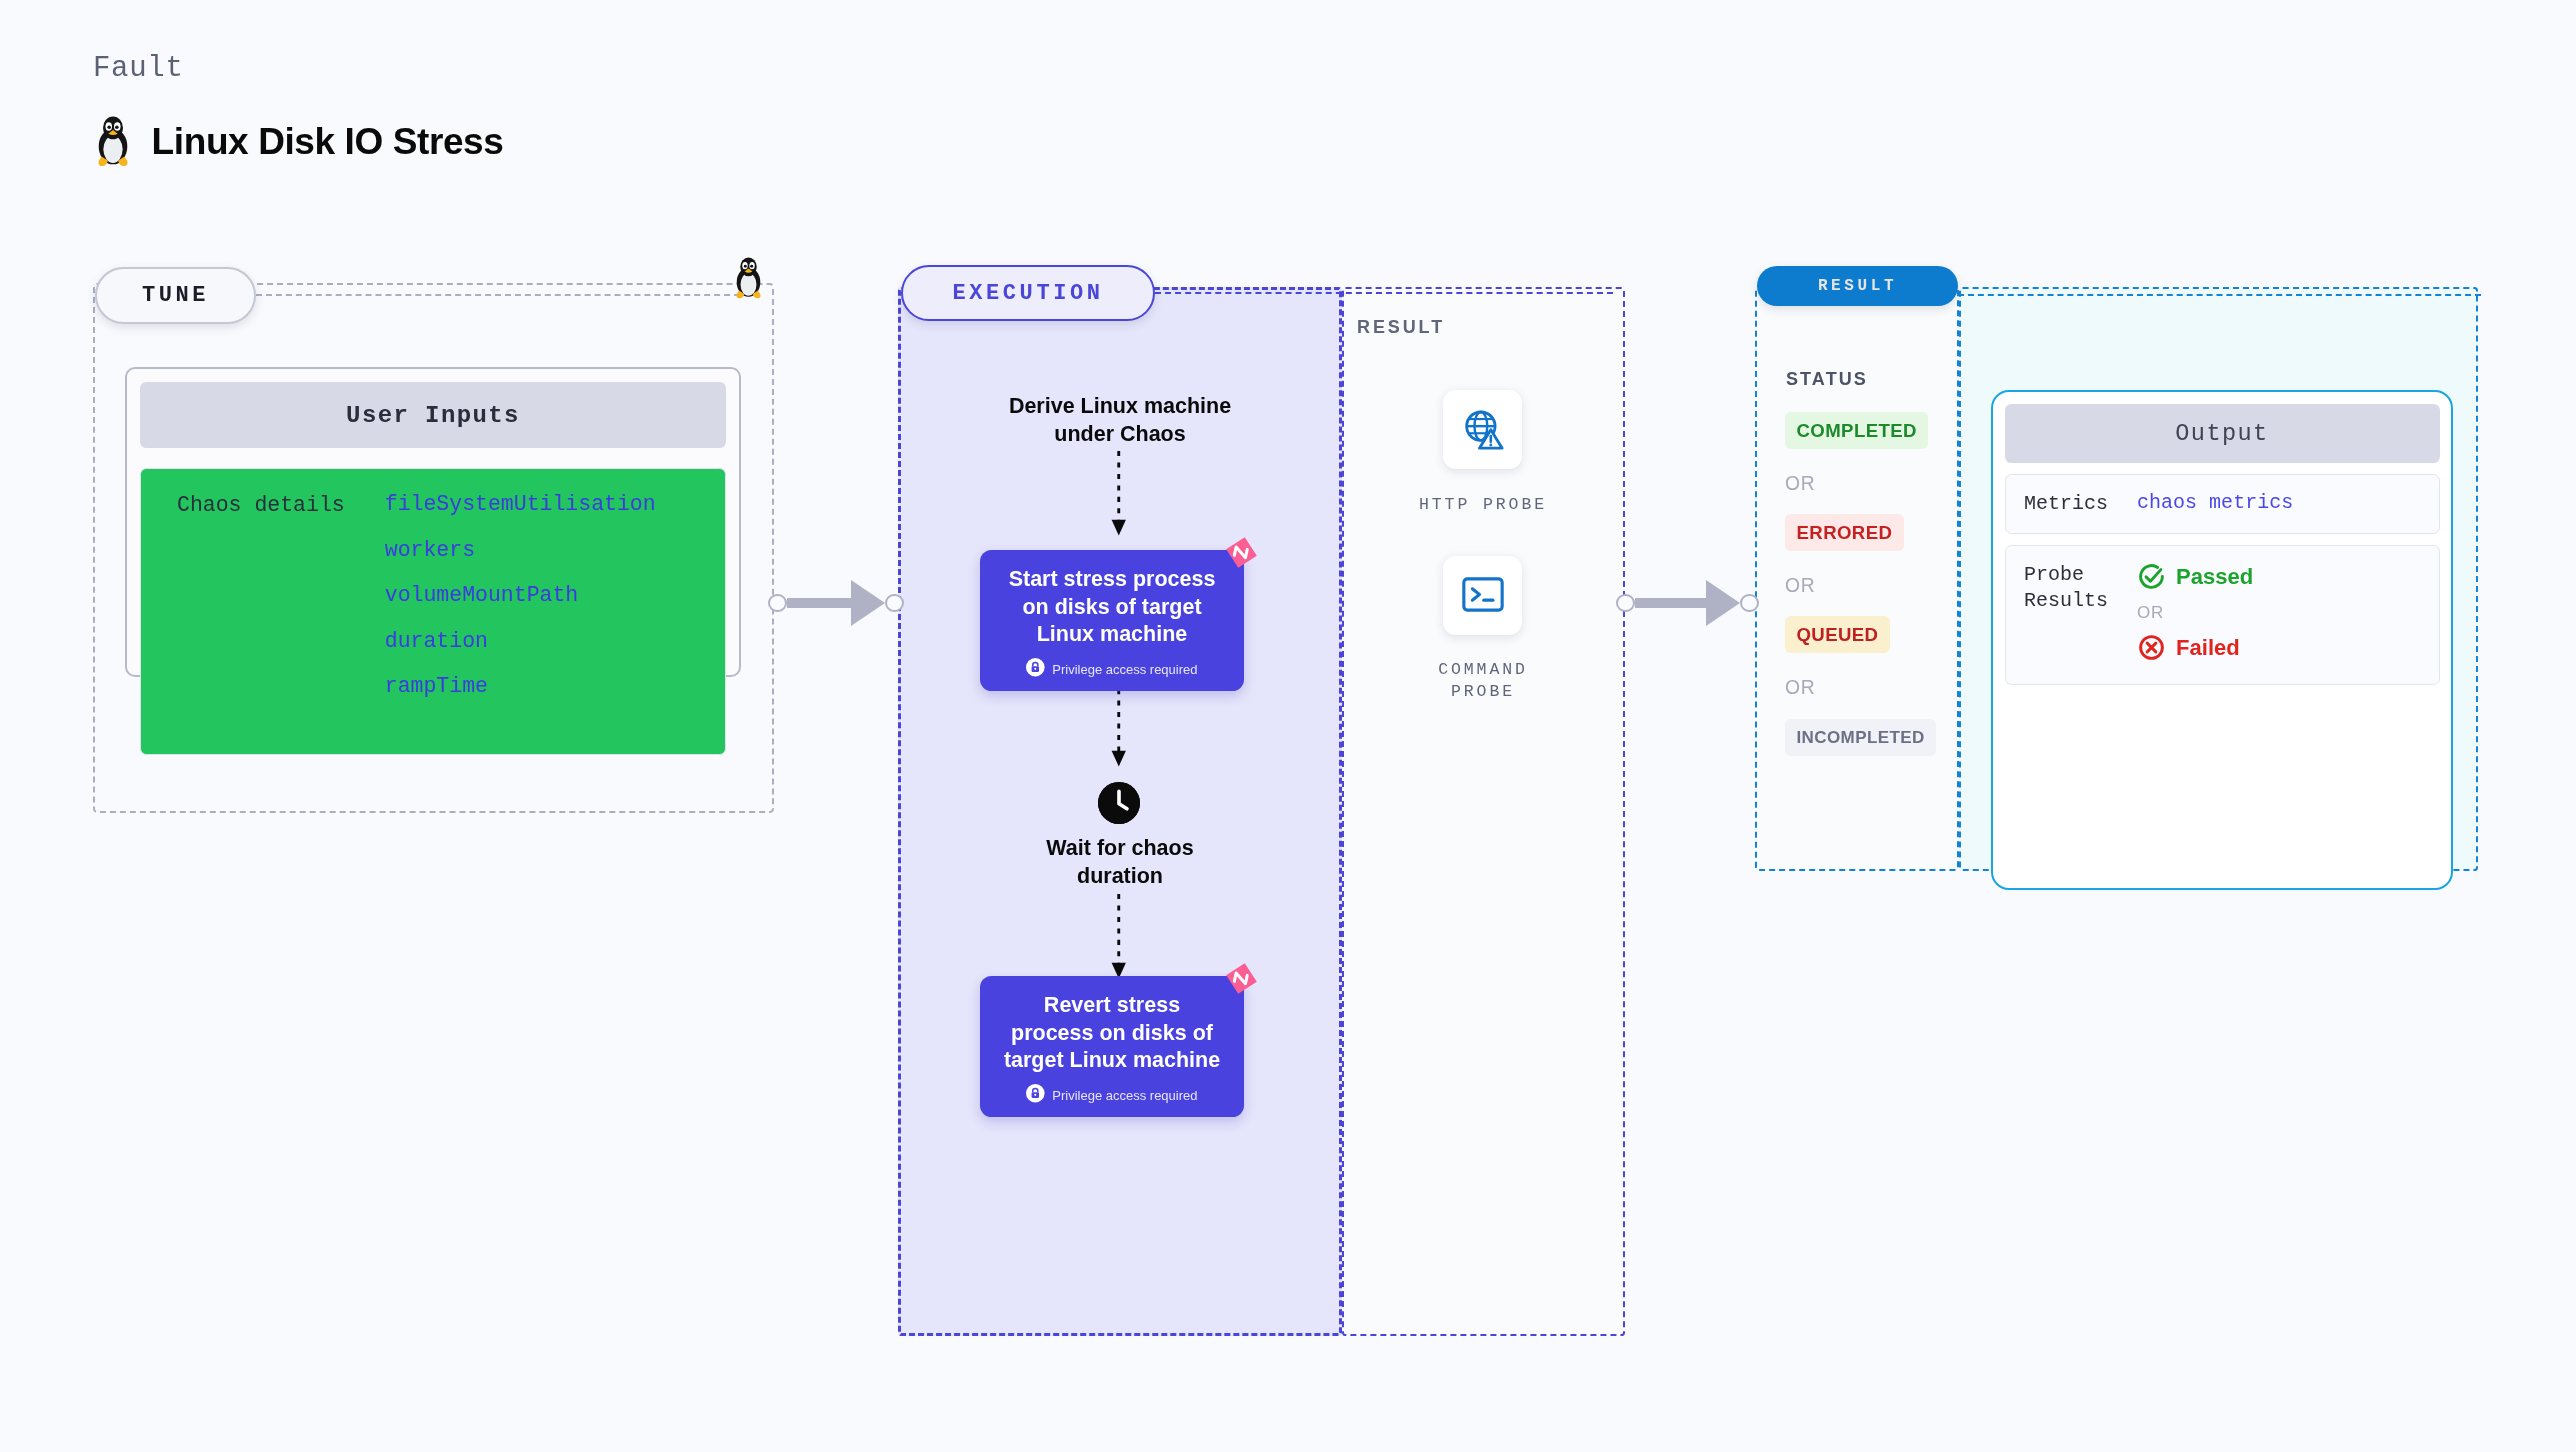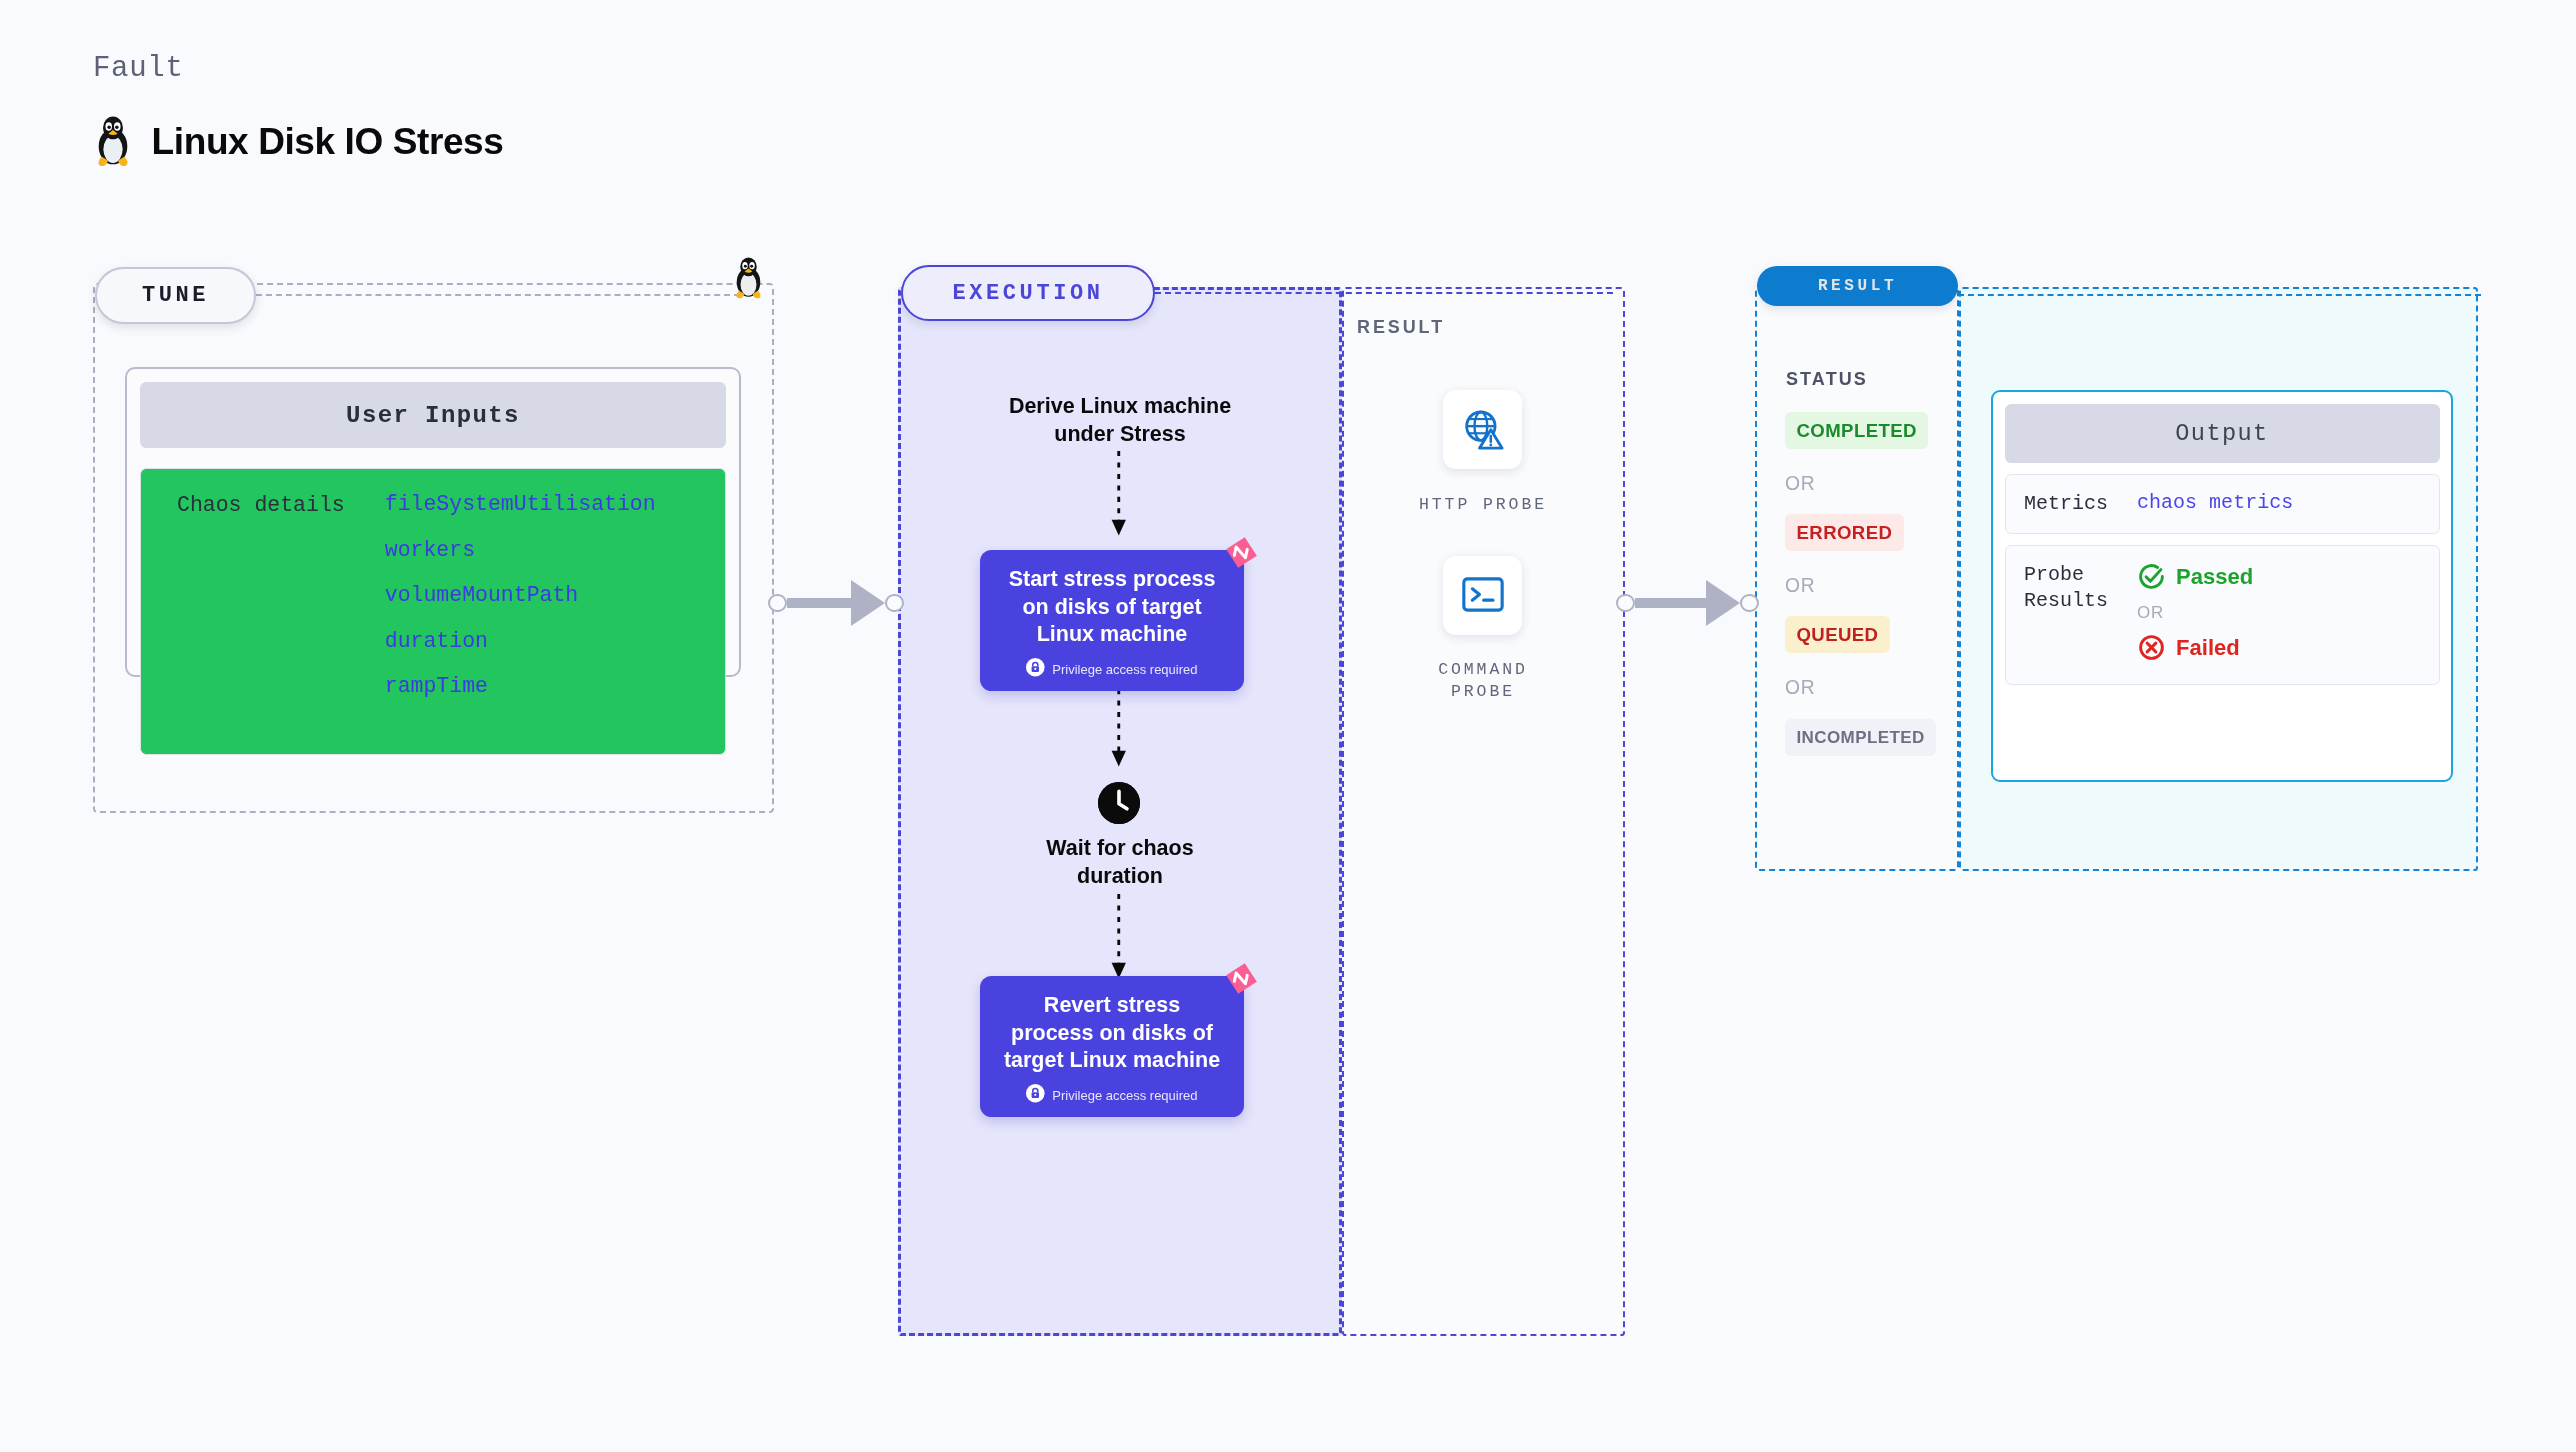--- a/index.html
+++ b/index.html
@@ -192,22 +192,22 @@
     padding: 0 11.5px; height: 37px;
     font-size: 18.6px; font-weight: 700; letter-spacing: 0.4px;
   }
   .or-txt {
     position: absolute; z-index: 4;
     font-size: 19.3px; color: #A6AAB9; letter-spacing: 0.7px;
   }
 
   
   #out-card {
-    position: absolute; left: 1991px; top: 390px; width: 462px; height: 392px;
-    background: #FFFFFF; border: 2.9px solid #18A6E0; border-radius: 9px;
+    position: absolute; left: 1991px; top: 390px; width: 462px; height: 500px;
+    background: #FFFFFF; border: 2.9px solid #18A6E0; border-radius: 18px;
     padding: 11.5px; z-index: 4;
   }
   #out-head {
     height: 59px; background: #D8D9E6; border-radius: 6.4px;
     display: flex; align-items: center; justify-content: center;
     font-family: "Liberation Mono", "DejaVu Sans Mono", monospace;
     font-size: 23.6px; color: #3F4354; letter-spacing: 1.4px;
   }
   .out-row {
     margin-top: 11.5px; background: #FAFBFE; border: 1.4px solid #E3E5EE;
@@ -289,21 +289,21 @@
     <span class="bar"></span>
     <span class="head"></span>
     <span class="dot"></span>
   </div>
 
   <div class="panel" id="exec-box"></div>
   <div id="exec-dash"></div>
   <div class="pill" id="exec-pill">EXECUTION</div>
 
   <div class="flow-text" style="left:941px; top:393px; width:358px; white-space:pre-line;">Derive Linux machine
-under Stress</div>
+under Chaos</div>
 
   <svg class="v-arrow" style="left:1103px; top:451px;" width="31.5" height="86" viewBox="0 0 44 120">
     <line x1="22" y1="0" x2="22" y2="98" stroke="#0A0A0A" stroke-width="4" stroke-dasharray="7 9"></line>
     <path d="M22 118 L12 96 L32 96 Z" fill="#0A0A0A"></path>
   </svg>
 
   <div class="step-card" style="left:980px; top:550px; width:264px;">
     <div class="t" style="white-space:pre-line;">Start stress process
 on disks of target
 Linux machine</div>

